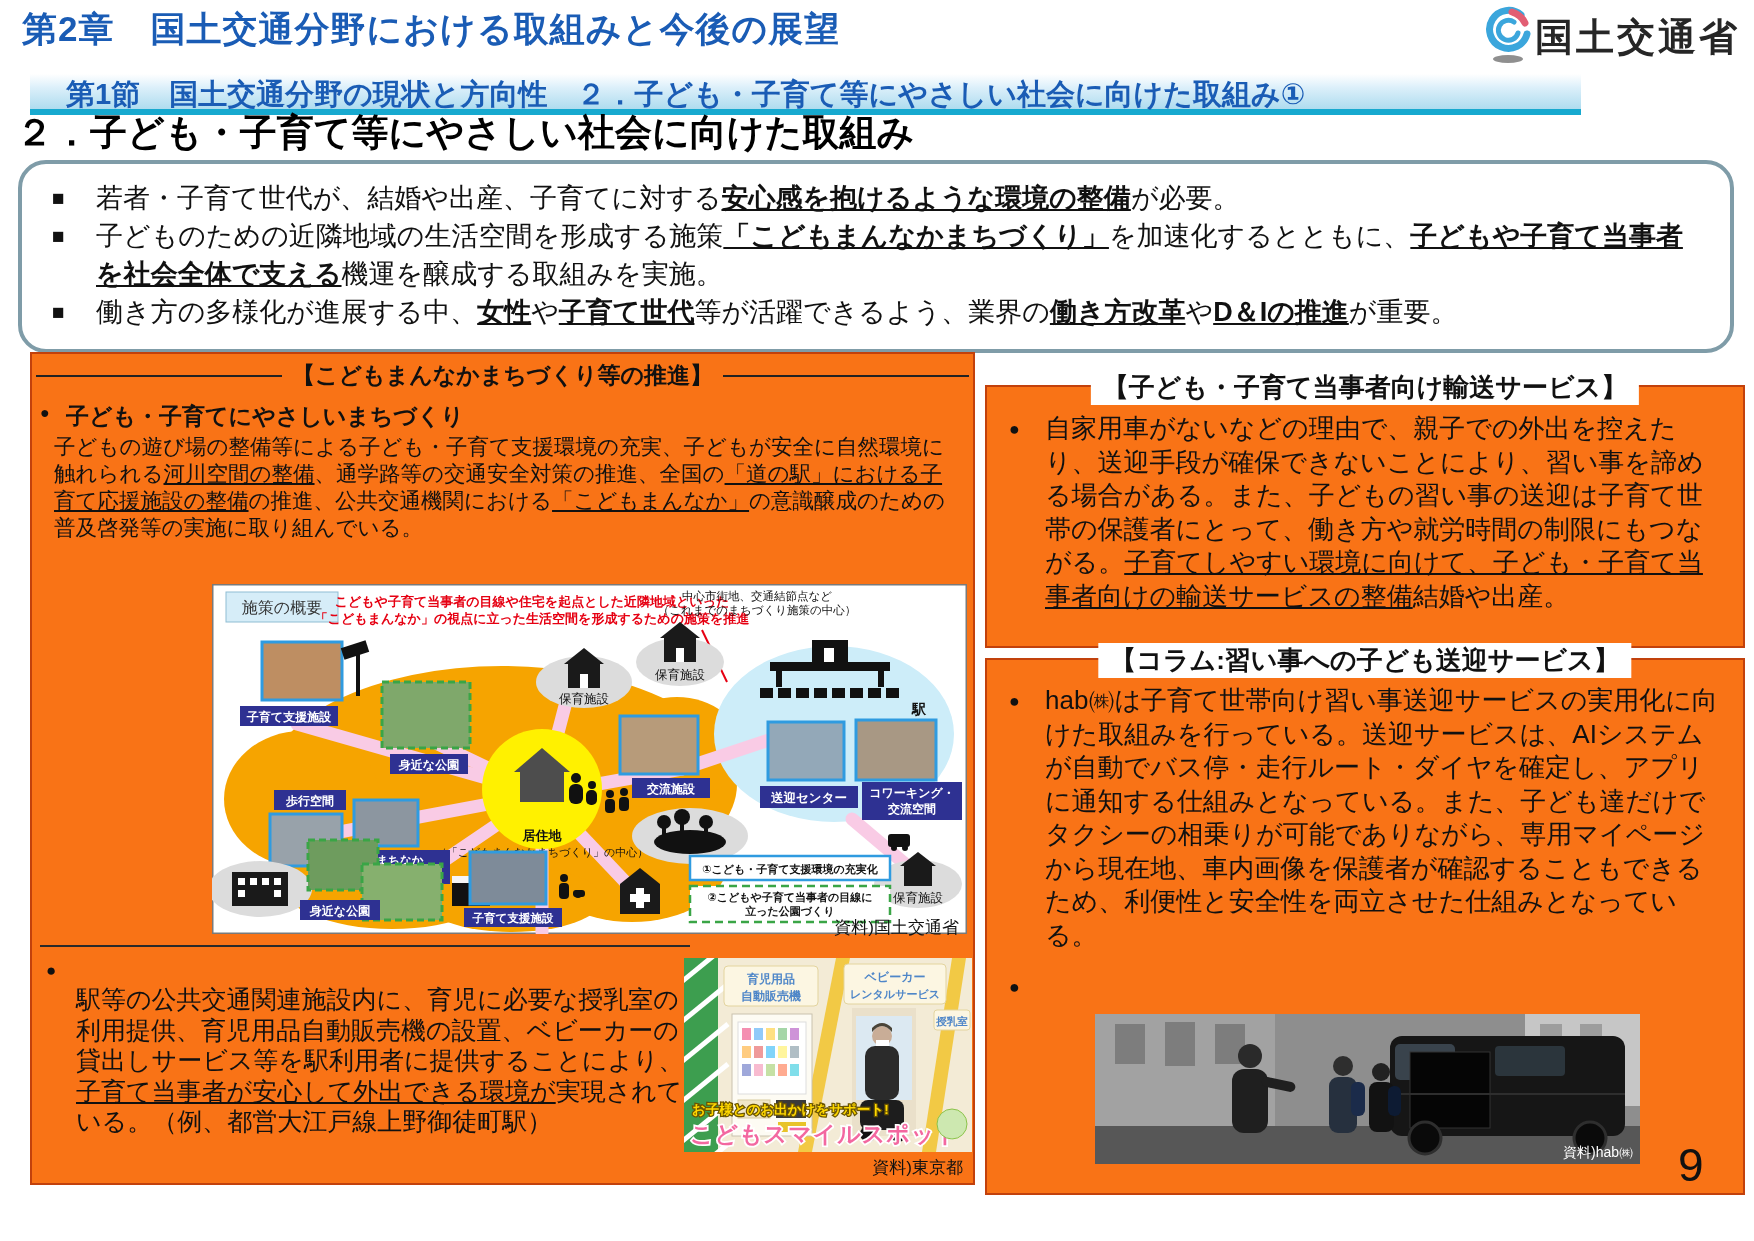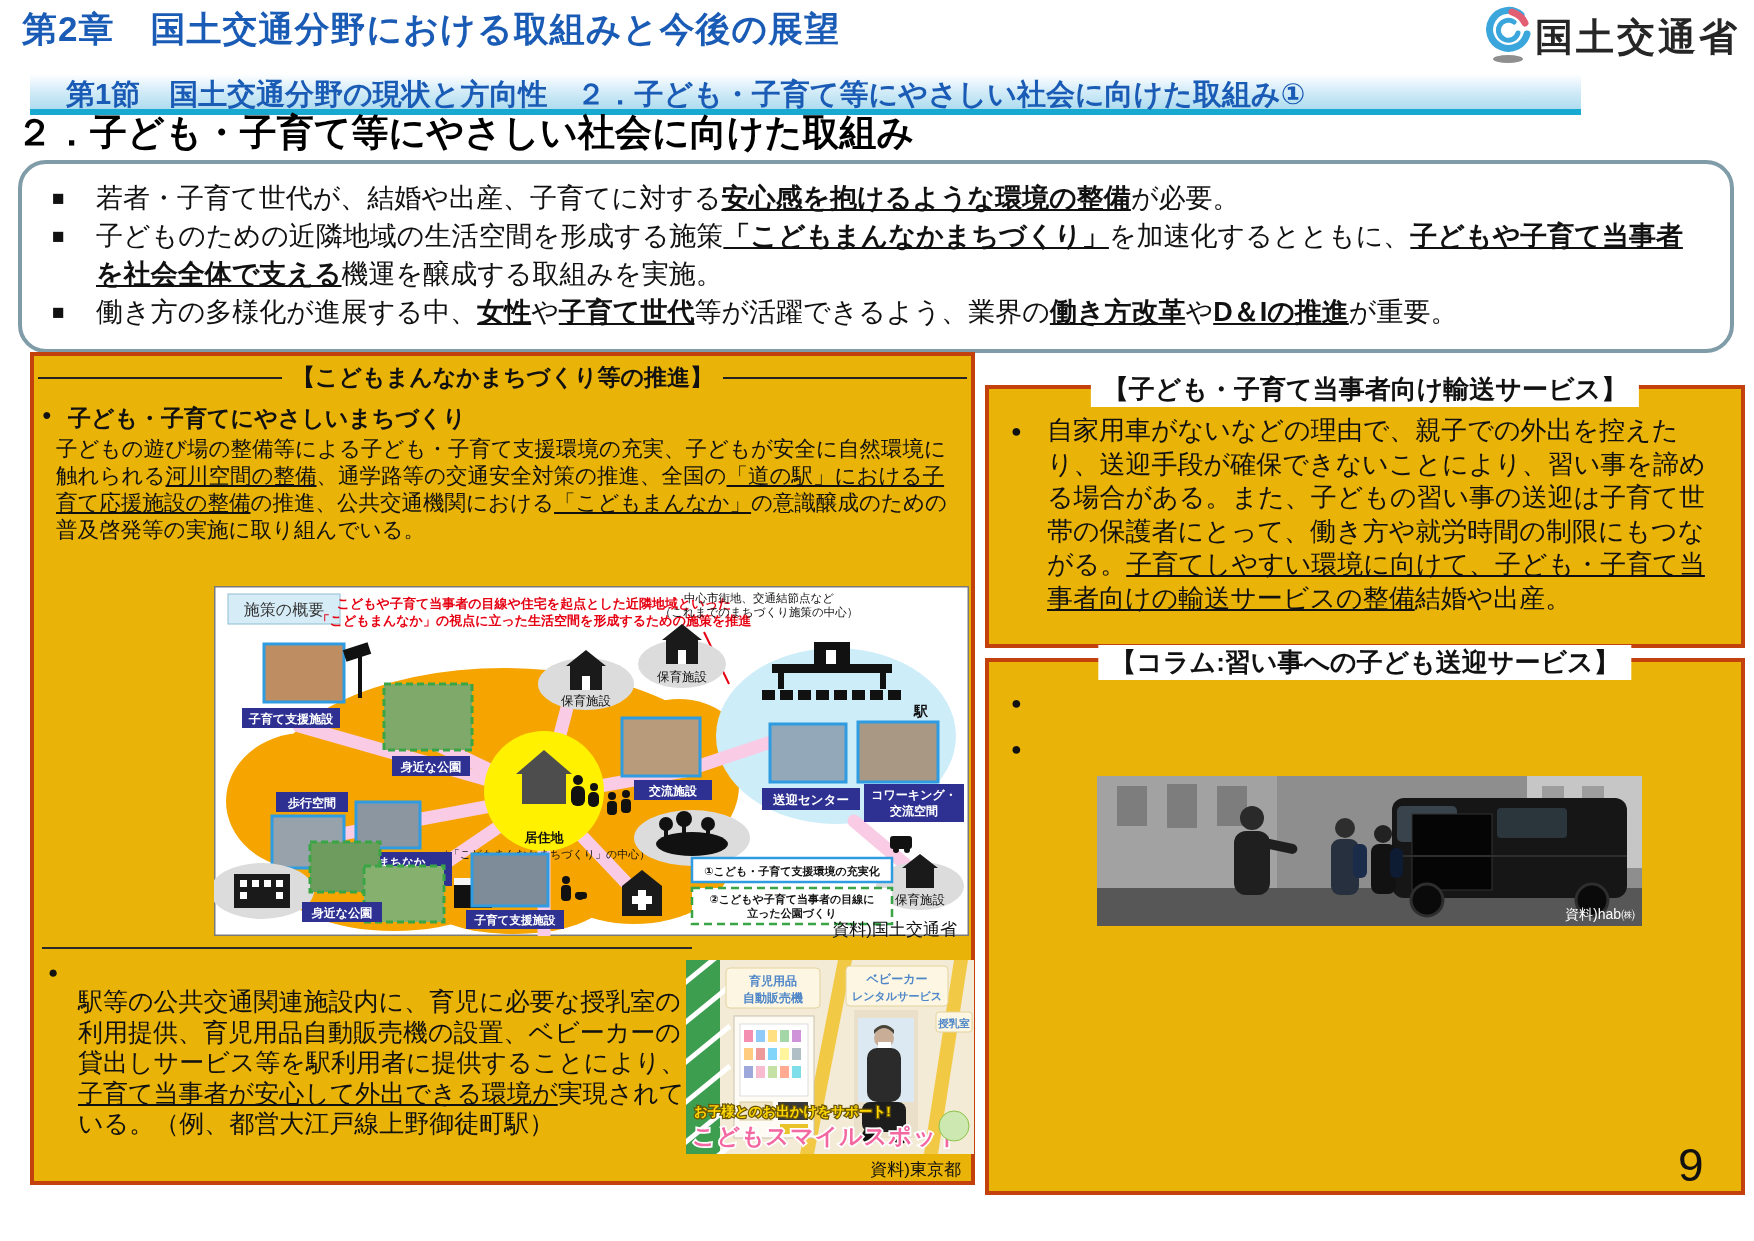--- a/index.html
+++ b/index.html
@@ -25,21 +25,21 @@
   #page-title{left:16px;top:108px;font-size:37px;font-weight:bold;color:#000;white-space:nowrap;}
   
   #summary-box{
     left:18px;top:160px;width:1716px;height:193px;box-sizing:border-box;
     border:4px solid #7F9CA8;border-radius:28px;padding:15px 26px 0 30px;background:#fff;
   }
   .sum-row{display:flex;font-size:27px;line-height:38px;color:#111;}
   .sum-marker{flex:none;width:44px;font-size:21px;line-height:38px;}
   .sum-text{flex:1;}
   
-  .panel{position:absolute;border:4px solid #c2410c;background:#eab308;box-sizing:border-box;}
+  .panel{position:absolute;border:2px solid #c2410c;background:#f97316;box-sizing:border-box;}
   #left-panel{left:30px;top:352px;width:945px;height:833px;}
   #right-box1{left:985px;top:385px;width:760px;height:263px;}
   #right-box2{left:985px;top:658px;width:760px;height:537px;}
   .inner-title-row{display:flex;align-items:center;margin:6px 4px 0 4px;}
   .tline{flex:1;border-top:2px solid #222;height:0;}
   .inner-title{font-size:23px;font-weight:bold;padding:0 10px;white-space:nowrap;}
   .overlay-title{
     position:absolute;top:-17px;left:50%;transform:translateX(-50%);
     background:#fff;padding:0 12px;font-size:26px;font-weight:bold;white-space:nowrap;
   }
@@ -431,20 +431,21 @@
   <div class="rb-bullet" id="rb1-bullet">
     <span class="dot">●</span>
     <span class="rb-text"><span>自家用車がないなどの理由で、親子での外出を控えたり、送迎手段が確保できないことにより、習い事を諦める場合がある。また、子どもの習い事の送迎は子育て世帯の保護者にとって、働き方や就労時間の制限にもつながる。</span><span class="u">子育てしやすい環境に向けて、子ども・子育て当事者向けの輸送サービスの整備</span><span>結婚や出産。</span></span>
   </div>
 </div>
 
 <div class="panel" id="right-box2">
   <div class="overlay-title">【コラム:習い事への子ども送迎サービス】</div>
   <div class="rb-bullet" id="rb2-bullet1">
     <span class="dot">●</span>
+    <span class="rb-text"><span>hab㈱は子育て世帯向け習い事送迎サービスの実用化に向けた取組みを行っている。送迎サービスは、AIシステムが自動でバス停・走行ルート・ダイヤを確定し、アプリに通知する仕組みとなっている。また、子ども達だけでタクシーの相乗りが可能でありながら、専用マイページから現在地、車内画像を保護者が確認することもできるため、利便性と安全性を両立させた仕組みとなっている。</span></span>
   </div>
   <div class="rb-bullet" id="rb2-bullet2">
     <span class="dot">●</span>
   </div>
 
   <div id="hab-photo-wrap">
     <svg width="545" height="150" viewBox="0 0 545 150">
       <rect width="545" height="150" fill="#8E8E8E"></rect>
       <g>
         <rect x="0" y="0" width="180" height="115" fill="#A2A2A2"></rect>

